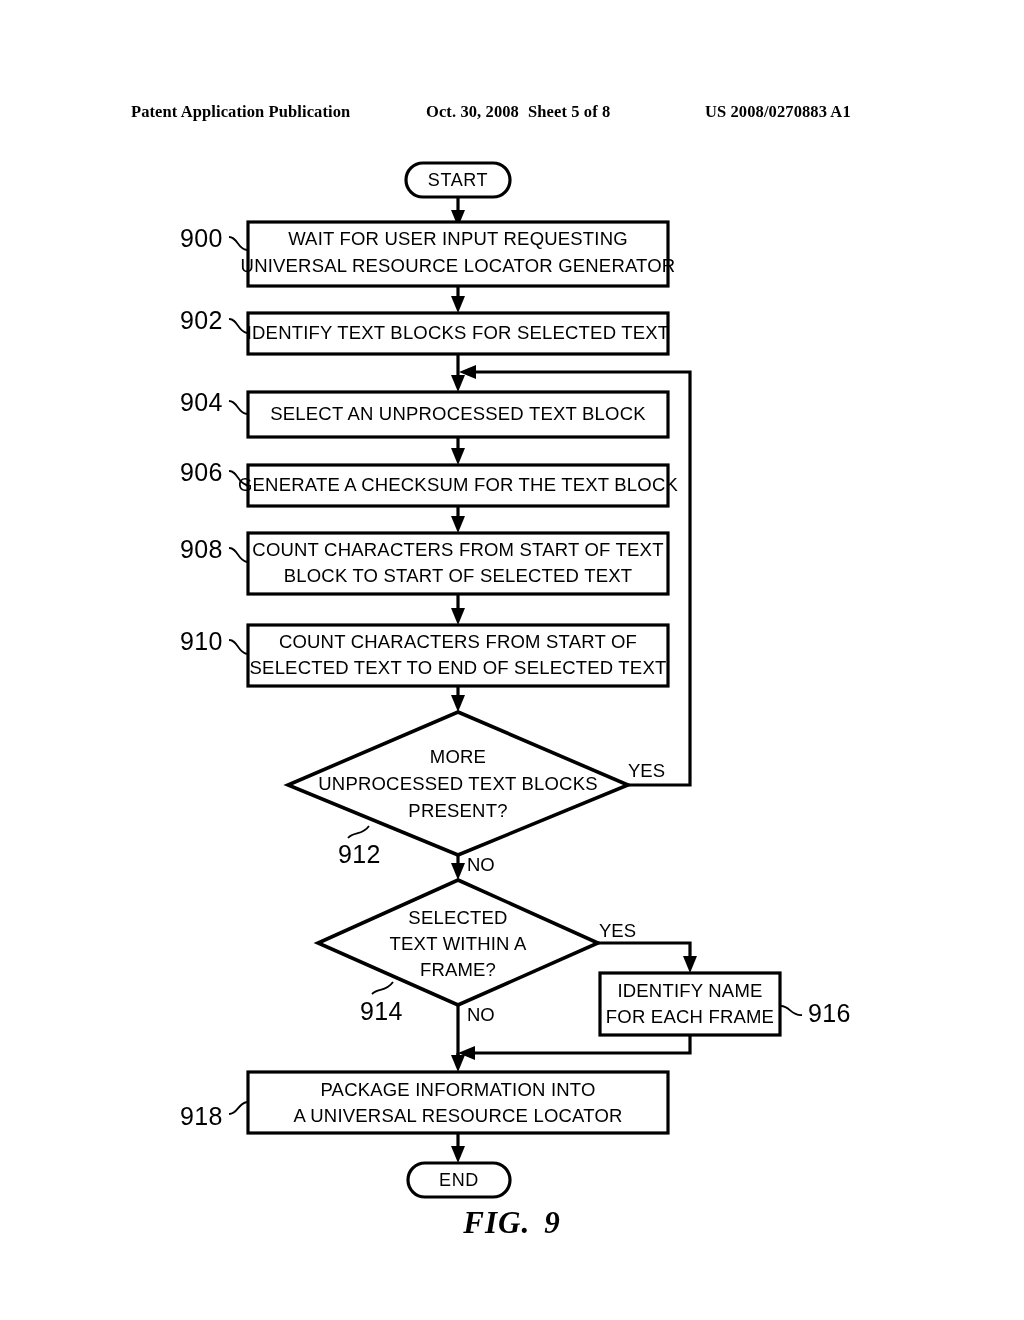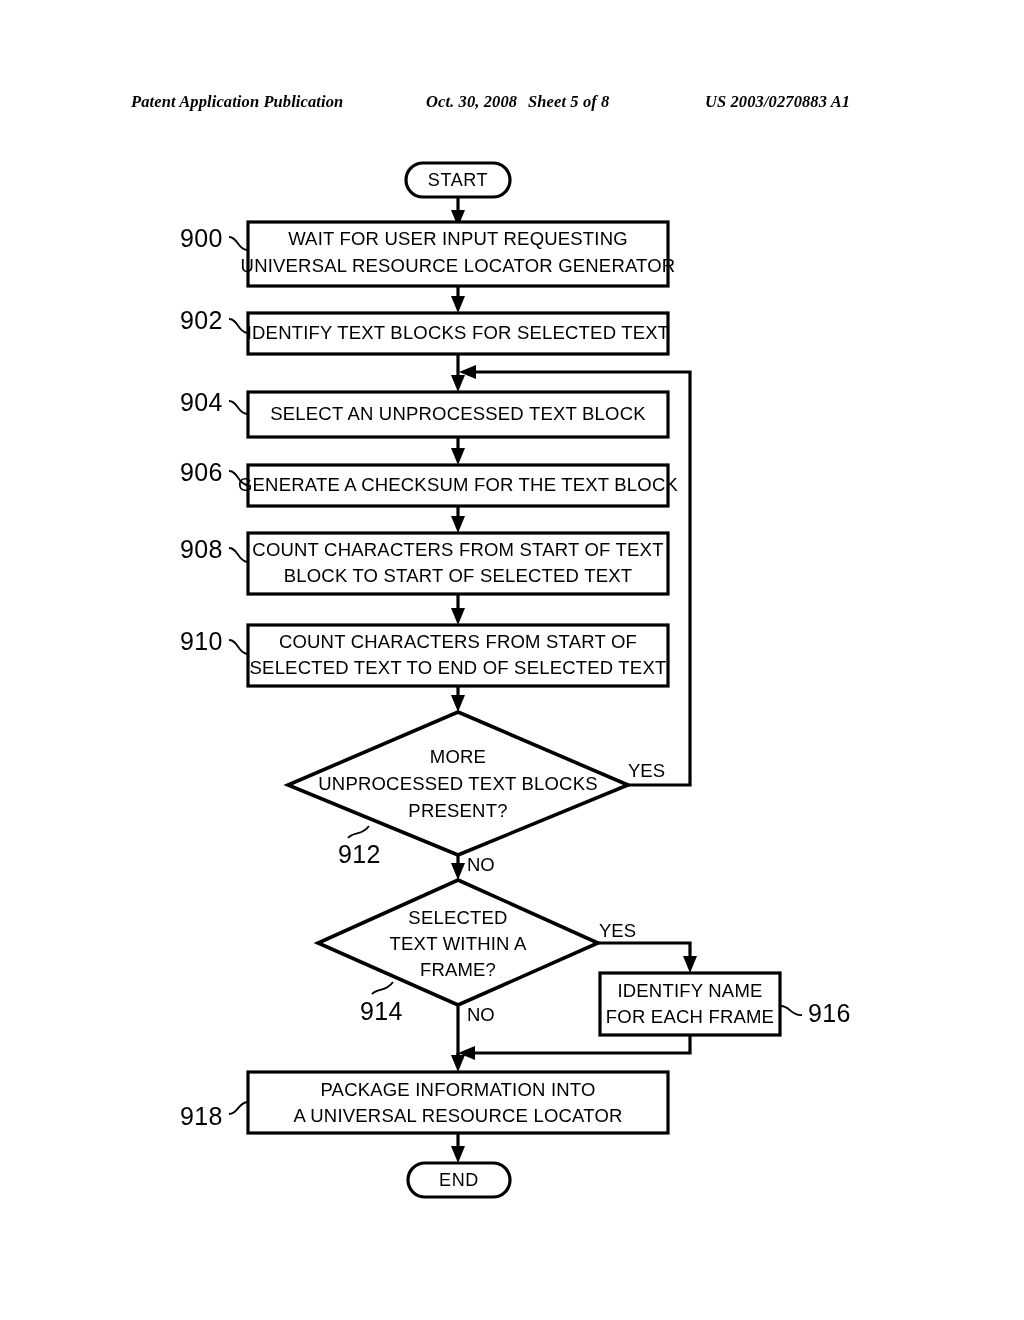--- a/index.html
+++ b/index.html
@@ -29,21 +29,21 @@
     left: 0;
     top: 88px;
     width: 1024px;
     height: 24px;
     font-family: "Liberation Serif", serif;
     font-weight: bold;
     font-size: 16.5px;
     letter-spacing: 0.1px;
     white-space: nowrap;
   }
-  .pub-header span { position: absolute; top: 4px; font-style: italic; }
+  .pub-header span { position: absolute; top: 14px; }
   .hdr-left   { left: 131px; }
   .hdr-date   { left: 426px; }
   .hdr-sheet  { left: 528px; }
   .hdr-number { left: 705px; }
 
   
   .fig-caption {
     position: absolute;
     left: 0;
     top: 1205px;
@@ -121,21 +121,21 @@
 </style>
 </head>
 <body>
 
 <div id="page">
 
   <div class="pub-header">
     <span class="hdr-left">Patent Application Publication</span>
     <span class="hdr-date">Oct. 30, 2008</span>
     <span class="hdr-sheet">Sheet 5 of 8</span>
-    <span class="hdr-number">US 2003/0270883 A1</span>
+    <span class="hdr-number">US 2008/0270883 A1</span>
   </div>
 
   <svg id="flow" viewBox="0 0 1024 1320">
 
     <defs>
       <marker id="arrowDown" viewBox="0 0 12 12" refX="6" refY="10" markerWidth="7" markerHeight="7" orient="auto-start-reverse">
         <path d="M 1 1 L 6 11 L 11 1 Z" fill="#000000"></path>
       </marker>
     </defs>
 
@@ -319,14 +319,17 @@
       <path class="leader" d="M 229 1114 C 238 1114 237 1104 247 1102"></path>
     </g>
 
     <g>
       <rect class="term-shape" x="408" y="1163" width="102" height="34" rx="17" ry="17"></rect>
       <text class="term-text" x="459" y="1181">END</text>
     </g>
 
   </svg>
 
+  <div class="fig-caption">
+    <span>FIG.</span><span class="fignum">9</span>
+  </div>
 
 </div>
 
 </body></html>

